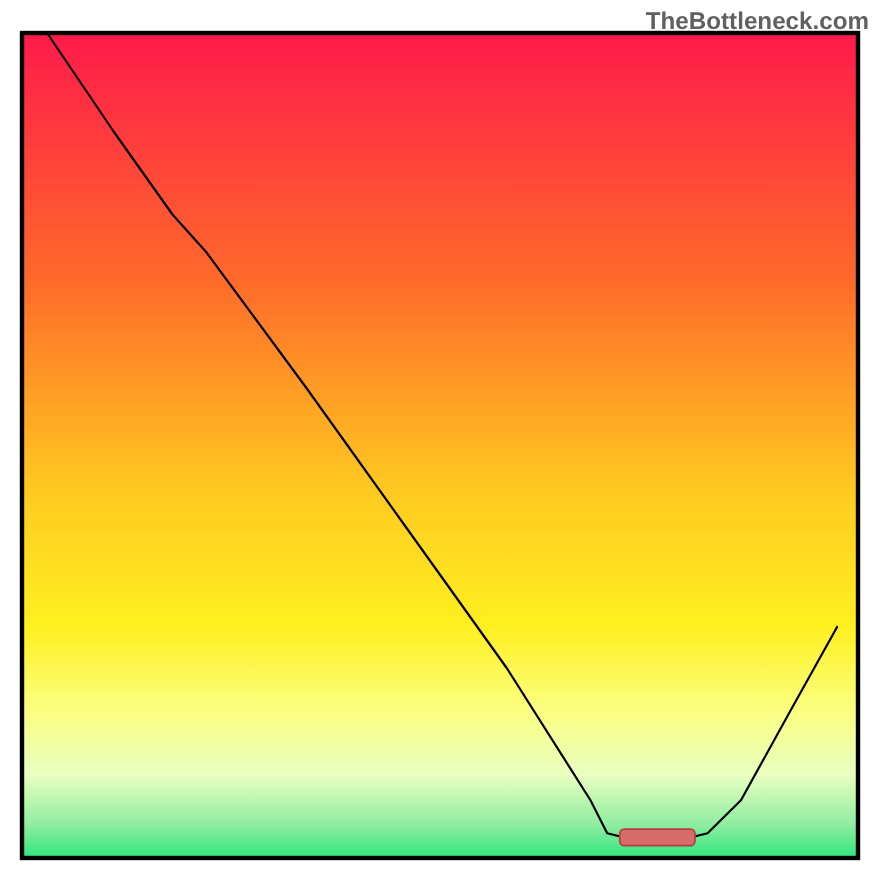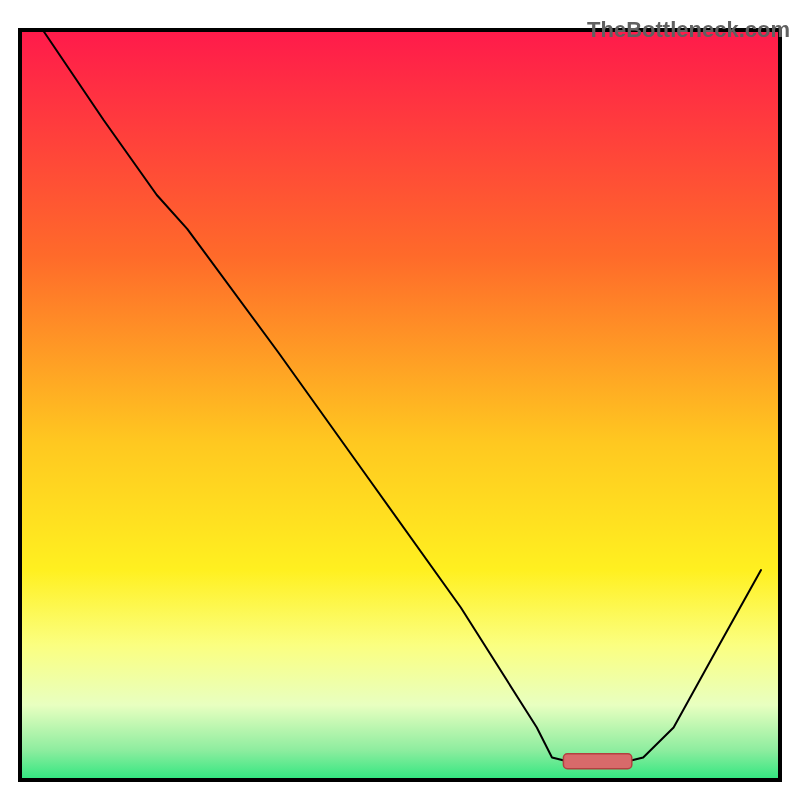--- a/index.html
+++ b/index.html
@@ -6,21 +6,20 @@
   .container { width: 800px; height: 800px; position: relative; }
   svg { display: block; }
   .watermark {
     position: absolute;
     top: 6px;
     right: 10px;
     font-family: Arial, Helvetica, sans-serif;
     font-size: 22px;
     font-weight: bold;
     color: #606060;
-    margin-top: 11px;
   }
 </style>
 </head>
 <body>
 
 <div class="container">
   <svg id="chart-svg" width="800" height="800" viewBox="0 0 800 800">
     <defs>
       <linearGradient id="bg-grad" x1="0" y1="0" x2="0" y2="1">
           <stop offset="0%" stop-color="#ff1a4b"></stop>

